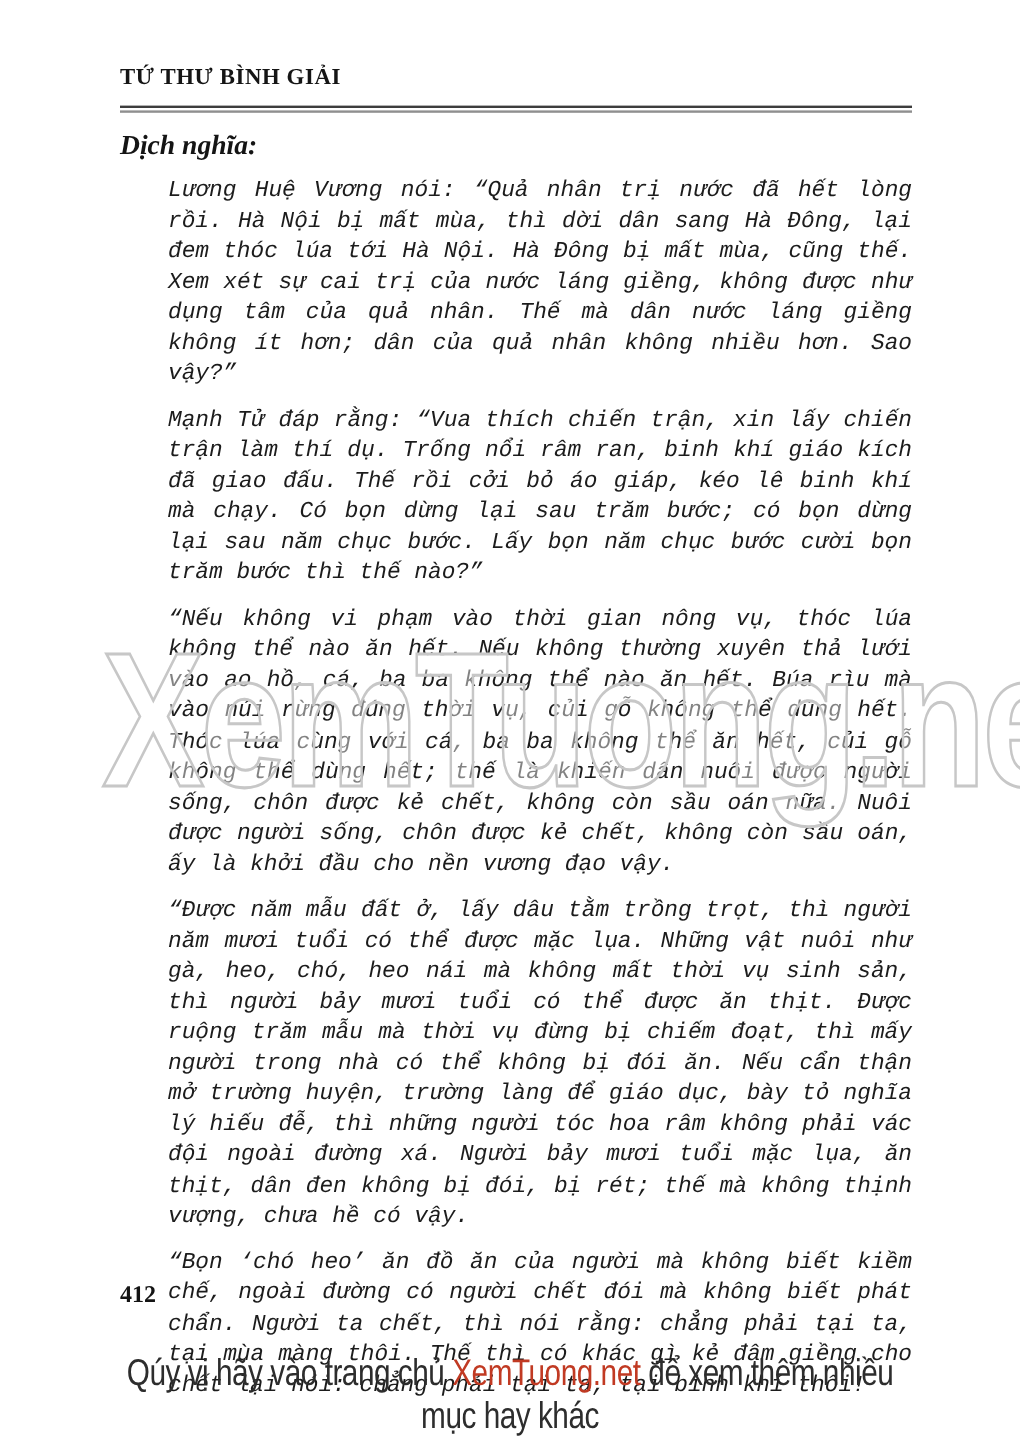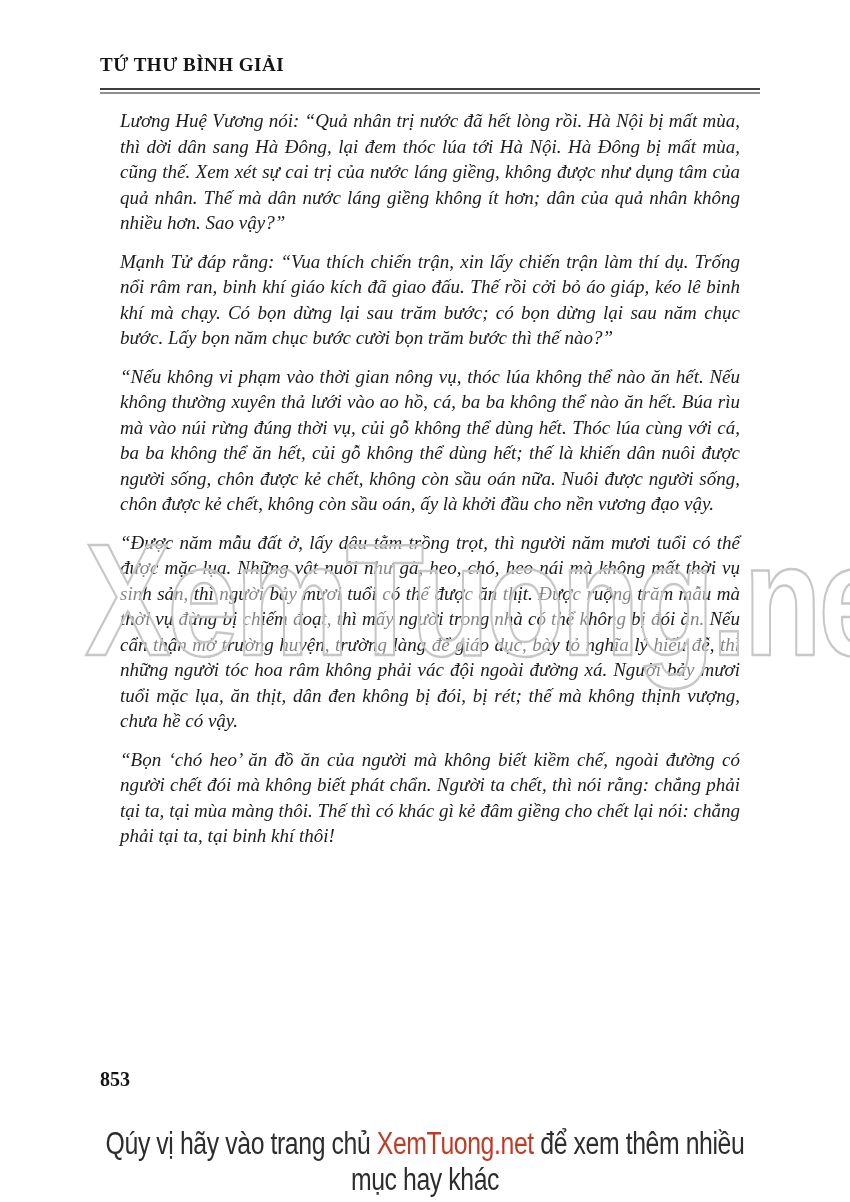--- a/index.html
+++ b/index.html
@@ -30,22 +30,23 @@
     margin:0 0 14px 0;
   }
   .section-heading{
     font-size:23px;
     font-weight:bold;
     font-style:italic;
     margin:0 0 12px 0;
     color:#141414;
   }
   .body-text{
-    margin-left:20px;
+    margin-left:40px;
     width:620px;
+    font-family:Liberation Mono, monospace;
   }
   .body-text p{
     font-style:italic;
     font-size:19px;
     line-height:25.5px;
     text-align:justify;
     margin:0 0 13px 0;
     color:#1c1c1c;
   }
   .page-number{
@@ -97,27 +98,28 @@
   }
 </style>
 </head>
 <body>
 
 <div class="watermark">XemTuong.net</div>
 
 <div class="page">
   <h1 class="book-title">TỨ THƯ BÌNH GIẢI</h1>
   <div class="header-rule"></div>
+  <h2 class="section-heading">Dịch nghĩa:</h2>
 
   <div class="body-text">
     <p>Lương Huệ Vương nói: “Quả nhân trị nước đã hết lòng rồi. Hà Nội bị mất mùa, thì dời dân sang Hà Đông, lại đem thóc lúa tới Hà Nội. Hà Đông bị mất mùa, cũng thế. Xem xét sự cai trị của nước láng giềng, không được như dụng tâm của quả nhân. Thế mà dân nước láng giềng không ít hơn; dân của quả nhân không nhiều hơn. Sao vậy?”</p>
     <p>Mạnh Tử đáp rằng: “Vua thích chiến trận, xin lấy chiến trận làm thí dụ. Trống nổi râm ran, binh khí giáo kích đã giao đấu. Thế rồi cởi bỏ áo giáp, kéo lê binh khí mà chạy. Có bọn dừng lại sau trăm bước; có bọn dừng lại sau năm chục bước. Lấy bọn năm chục bước cười bọn trăm bước thì thế nào?”</p>
     <p>“Nếu không vi phạm vào thời gian nông vụ, thóc lúa không thể nào ăn hết. Nếu không thường xuyên thả lưới vào ao hồ, cá, ba ba không thể nào ăn hết. Búa rìu mà vào núi rừng đúng thời vụ, củi gỗ không thể dùng hết. Thóc lúa cùng với cá, ba ba không thể ăn hết, củi gỗ không thể dùng hết; thế là khiến dân nuôi được người sống, chôn được kẻ chết, không còn sầu oán nữa. Nuôi được người sống, chôn được kẻ chết, không còn sầu oán, ấy là khởi đầu cho nền vương đạo vậy.</p>
     <p>“Được năm mẫu đất ở, lấy dâu tằm trồng trọt, thì người năm mươi tuổi có thể được mặc lụa. Những vật nuôi như gà, heo, chó, heo nái mà không mất thời vụ sinh sản, thì người bảy mươi tuổi có thể được ăn thịt. Được ruộng trăm mẫu mà thời vụ đừng bị chiếm đoạt, thì mấy người trong nhà có thể không bị đói ăn. Nếu cẩn thận mở trường huyện, trường làng để giáo dục, bày tỏ nghĩa lý hiếu đễ, thì những người tóc hoa râm không phải vác đội ngoài đường xá. Người bảy mươi tuổi mặc lụa, ăn thịt, dân đen không bị đói, bị rét; thế mà không thịnh vượng, chưa hề có vậy.</p>
     <p>“Bọn ‘chó heo’ ăn đồ ăn của người mà không biết kiềm chế, ngoài đường có người chết đói mà không biết phát chẩn. Người ta chết, thì nói rằng: chẳng phải tại ta, tại mùa màng thôi. Thế thì có khác gì kẻ đâm giềng cho chết lại nói: chẳng phải tại ta, tại binh khí thôi!</p>
   </div>
 </div>
 
-<div class="page-number">853</div>
+<div class="page-number">412</div>
 
 <div class="footer">
   <span>Qúy vị hãy vào trang chủ </span><span class="site-link">XemTuong.net</span><span> để xem thêm nhiều mục hay khác</span>
 </div>
 
 </body></html>

